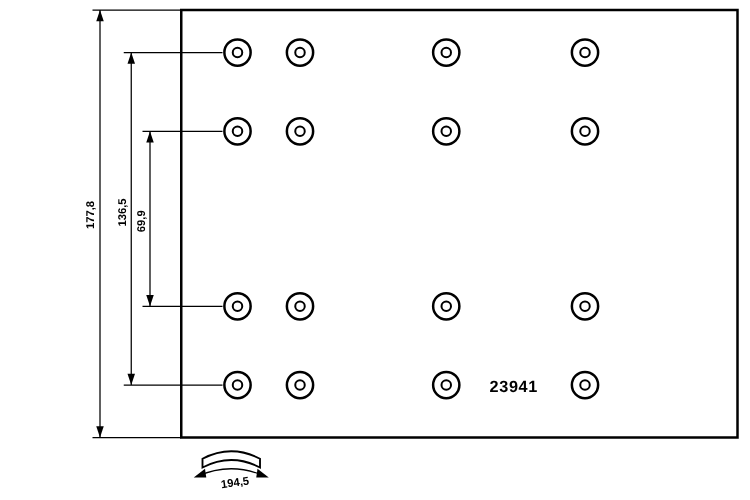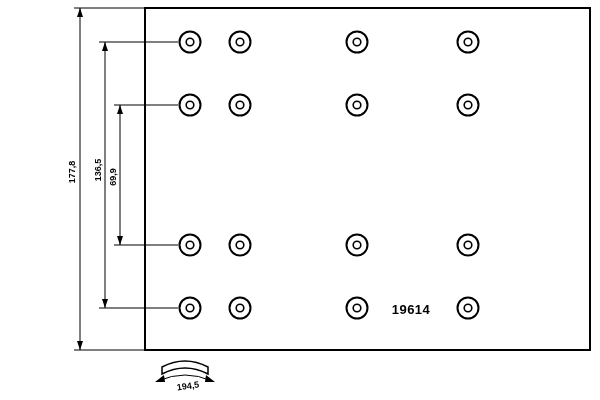--- a/index.html
+++ b/index.html
@@ -115,17 +115,17 @@
       <polygon points="215,382 206,375 205,382" fill="#000"></polygon>
     </g>
   </svg>
 
   <span class="dim-label" style="left:72px;top:172px;">177,8</span>
 
   <span class="dim-label" style="left:98px;top:170px;">136,5</span>
 
   <span class="dim-label" style="left:113px;top:177px;">69,9</span>
 
-  <span class="part-number" style="left:411px;top:309px;">19614</span>
+  <span class="part-number" style="left:411px;top:309px;">23941</span>
 
   <span class="arc-label" style="left:188px;top:386px;">194,5</span>
 
 </div>
 
 </body></html>

